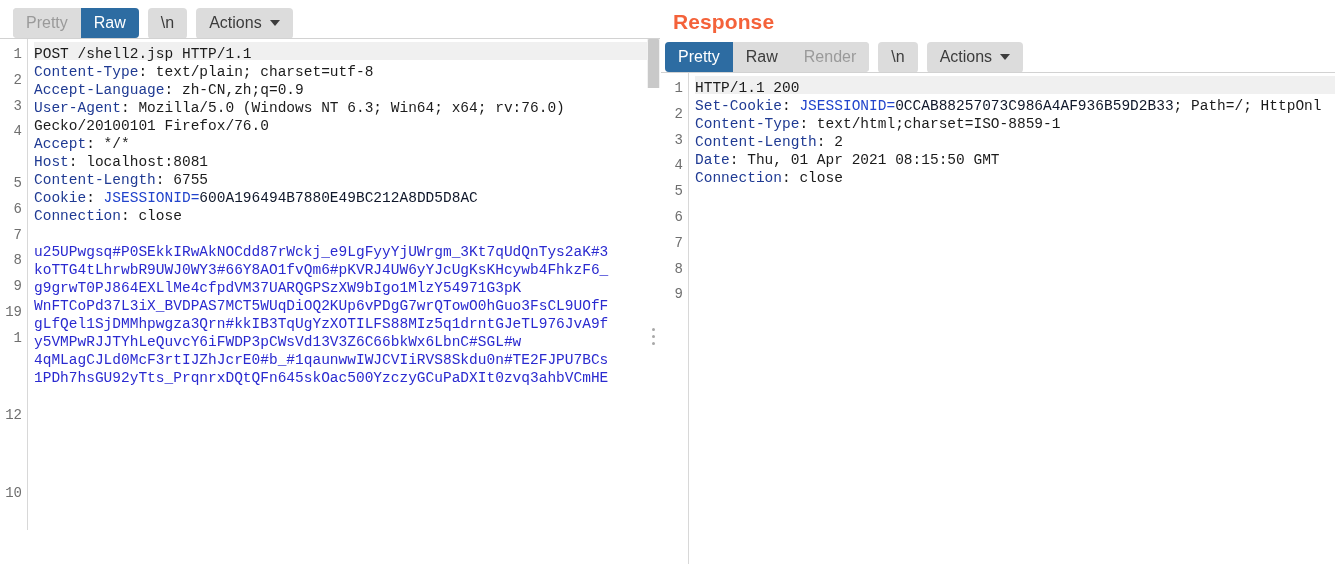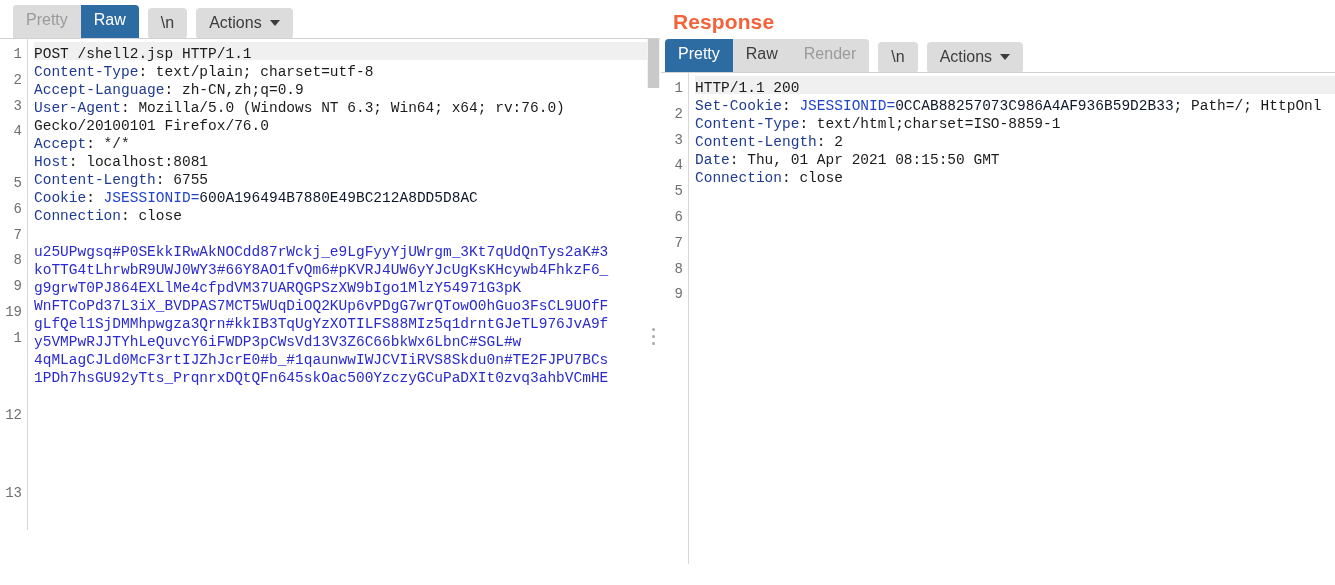--- a/index.html
+++ b/index.html
@@ -50,21 +50,21 @@
 
   .seg-group {
     display: flex;
     border-radius: 4px;
     overflow: hidden;
     background: #dcdcdc;
     margin-right: 9px;
   }
   .seg-btn {
     font-size: 16px;
-    padding: 7px 13px 13px 13px;
+    padding: 7px 13px 7px 13px;
     color: #3c3c3c;
     background: #dcdcdc;
     border: none;
     cursor: pointer;
     font-family: "Liberation Sans", sans-serif;
     line-height: 1;
     white-space: nowrap;
   }
   .seg-btn.active {
     background: #2d6ca2;
@@ -265,21 +265,21 @@
           <div class="ln">7</div>
           <div class="ln">8</div>
           <div class="ln">9</div>
           <div class="ln">19</div>
           <div class="ln">1</div>
           <div class="ln"></div>
           <div class="ln"></div>
           <div class="ln">12</div>
           <div class="ln"></div>
           <div class="ln"></div>
-          <div class="ln">13</div>
+          <div class="ln">10</div>
           <div class="ln"></div>
         </div>
       <div class="code" id="req-code"><div class="row first"><span class="val">POST /shell2.jsp HTTP/1.1</span></div><div class="row"><span class="hdr-name">Content-Type</span><span class="val">: text/plain; charset=utf-8</span></div><div class="row"><span class="hdr-name">Accept-Language</span><span class="val">: zh-CN,zh;q=0.9</span></div><div class="row"><span class="hdr-name">User-Agent</span><span class="val">: Mozilla/5.0 (Windows NT 6.3; Win64; x64; rv:76.0)</span></div><div class="row"><span class="val">Gecko/20100101 Firefox/76.0</span></div><div class="row"><span class="hdr-name">Accept</span><span class="val">: */*</span></div><div class="row"><span class="hdr-name">Host</span><span class="val">: localhost:8081</span></div><div class="row"><span class="hdr-name">Content-Length</span><span class="val">: 6755</span></div><div class="row"><span class="hdr-name">Cookie</span><span class="val">:</span><span class="cookie-key"> JSESSIONID=</span><span class="cookie-val">600A196494B7880E49BC212A8DD5D8AC</span></div><div class="row"><span class="hdr-name">Connection</span><span class="val">: close</span></div><div class="row"><span class="val">&nbsp;</span></div><div class="row"><span class="body-text">u25UPwgsq#P0SEkkIRwAkNOCdd87rWckj_e9LgFyyYjUWrgm_3Kt7qUdQnTys2aK#3</span></div><div class="row"><span class="body-text">koTTG4tLhrwbR9UWJ0WY3#66Y8AO1fvQm6#pKVRJ4UW6yYJcUgKsKHcywb4FhkzF6_</span></div><div class="row"><span class="body-text">g9grwT0PJ864EXLlMe4cfpdVM37UARQGPSzXW9bIgo1MlzY54971G3pK</span></div><div class="row"><span class="body-text">WnFTCoPd37L3iX_BVDPAS7MCT5WUqDiOQ2KUp6vPDgG7wrQTowO0hGuo3FsCL9UOfF</span></div><div class="row"><span class="body-text">gLfQel1SjDMMhpwgza3Qrn#kkIB3TqUgYzXOTILFS88MIz5q1drntGJeTL976JvA9f</span></div><div class="row"><span class="body-text">y5VMPwRJJTYhLeQuvcY6iFWDP3pCWsVd13V3Z6C66bkWx6LbnC#SGL#w</span></div><div class="row"><span class="body-text">4qMLagCJLd0McF3rtIJZhJcrE0#b_#1qaunwwIWJCVIiRVS8Skdu0n#TE2FJPU7BCs</span></div><div class="row"><span class="body-text">1PDh7hsGU92yTts_PrqnrxDQtQFn645skOac500YzczyGCuPaDXIt0zvq3ahbVCmHE</span></div></div>
       <div class="vscroll">
         <div class="thumb"></div>
       </div>
     </div>
   </div>
 
   <div class="splitter">

